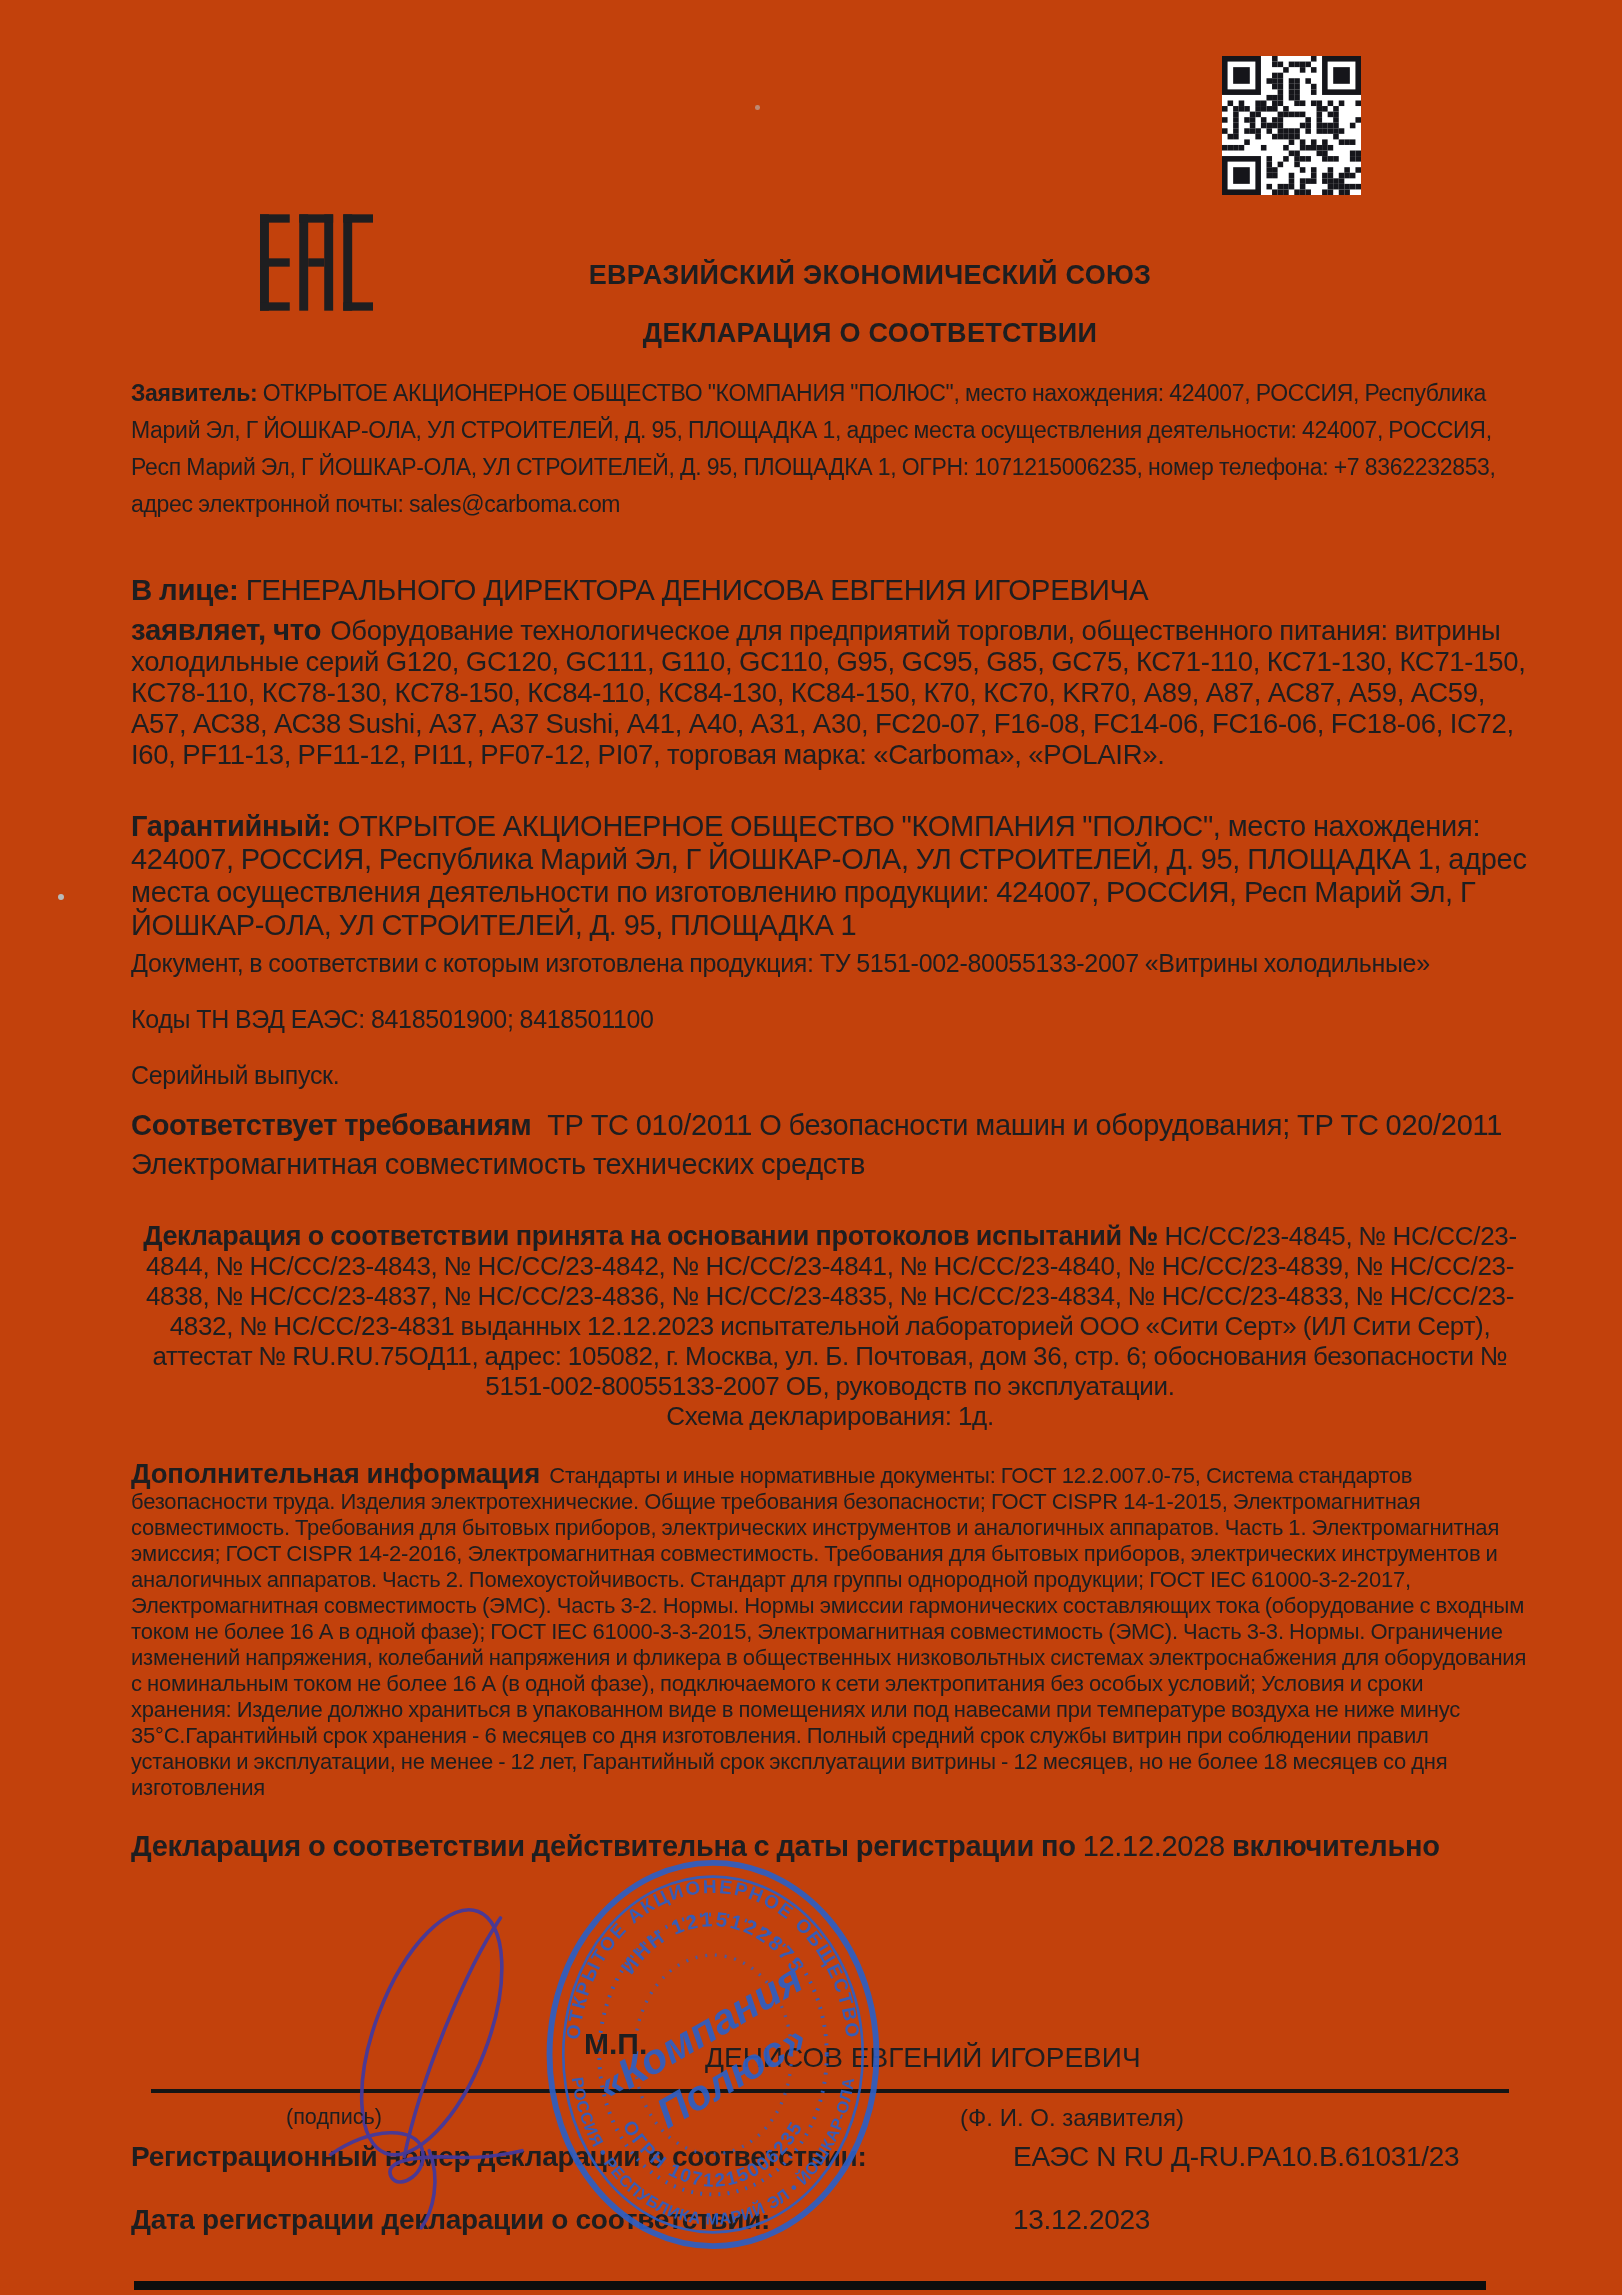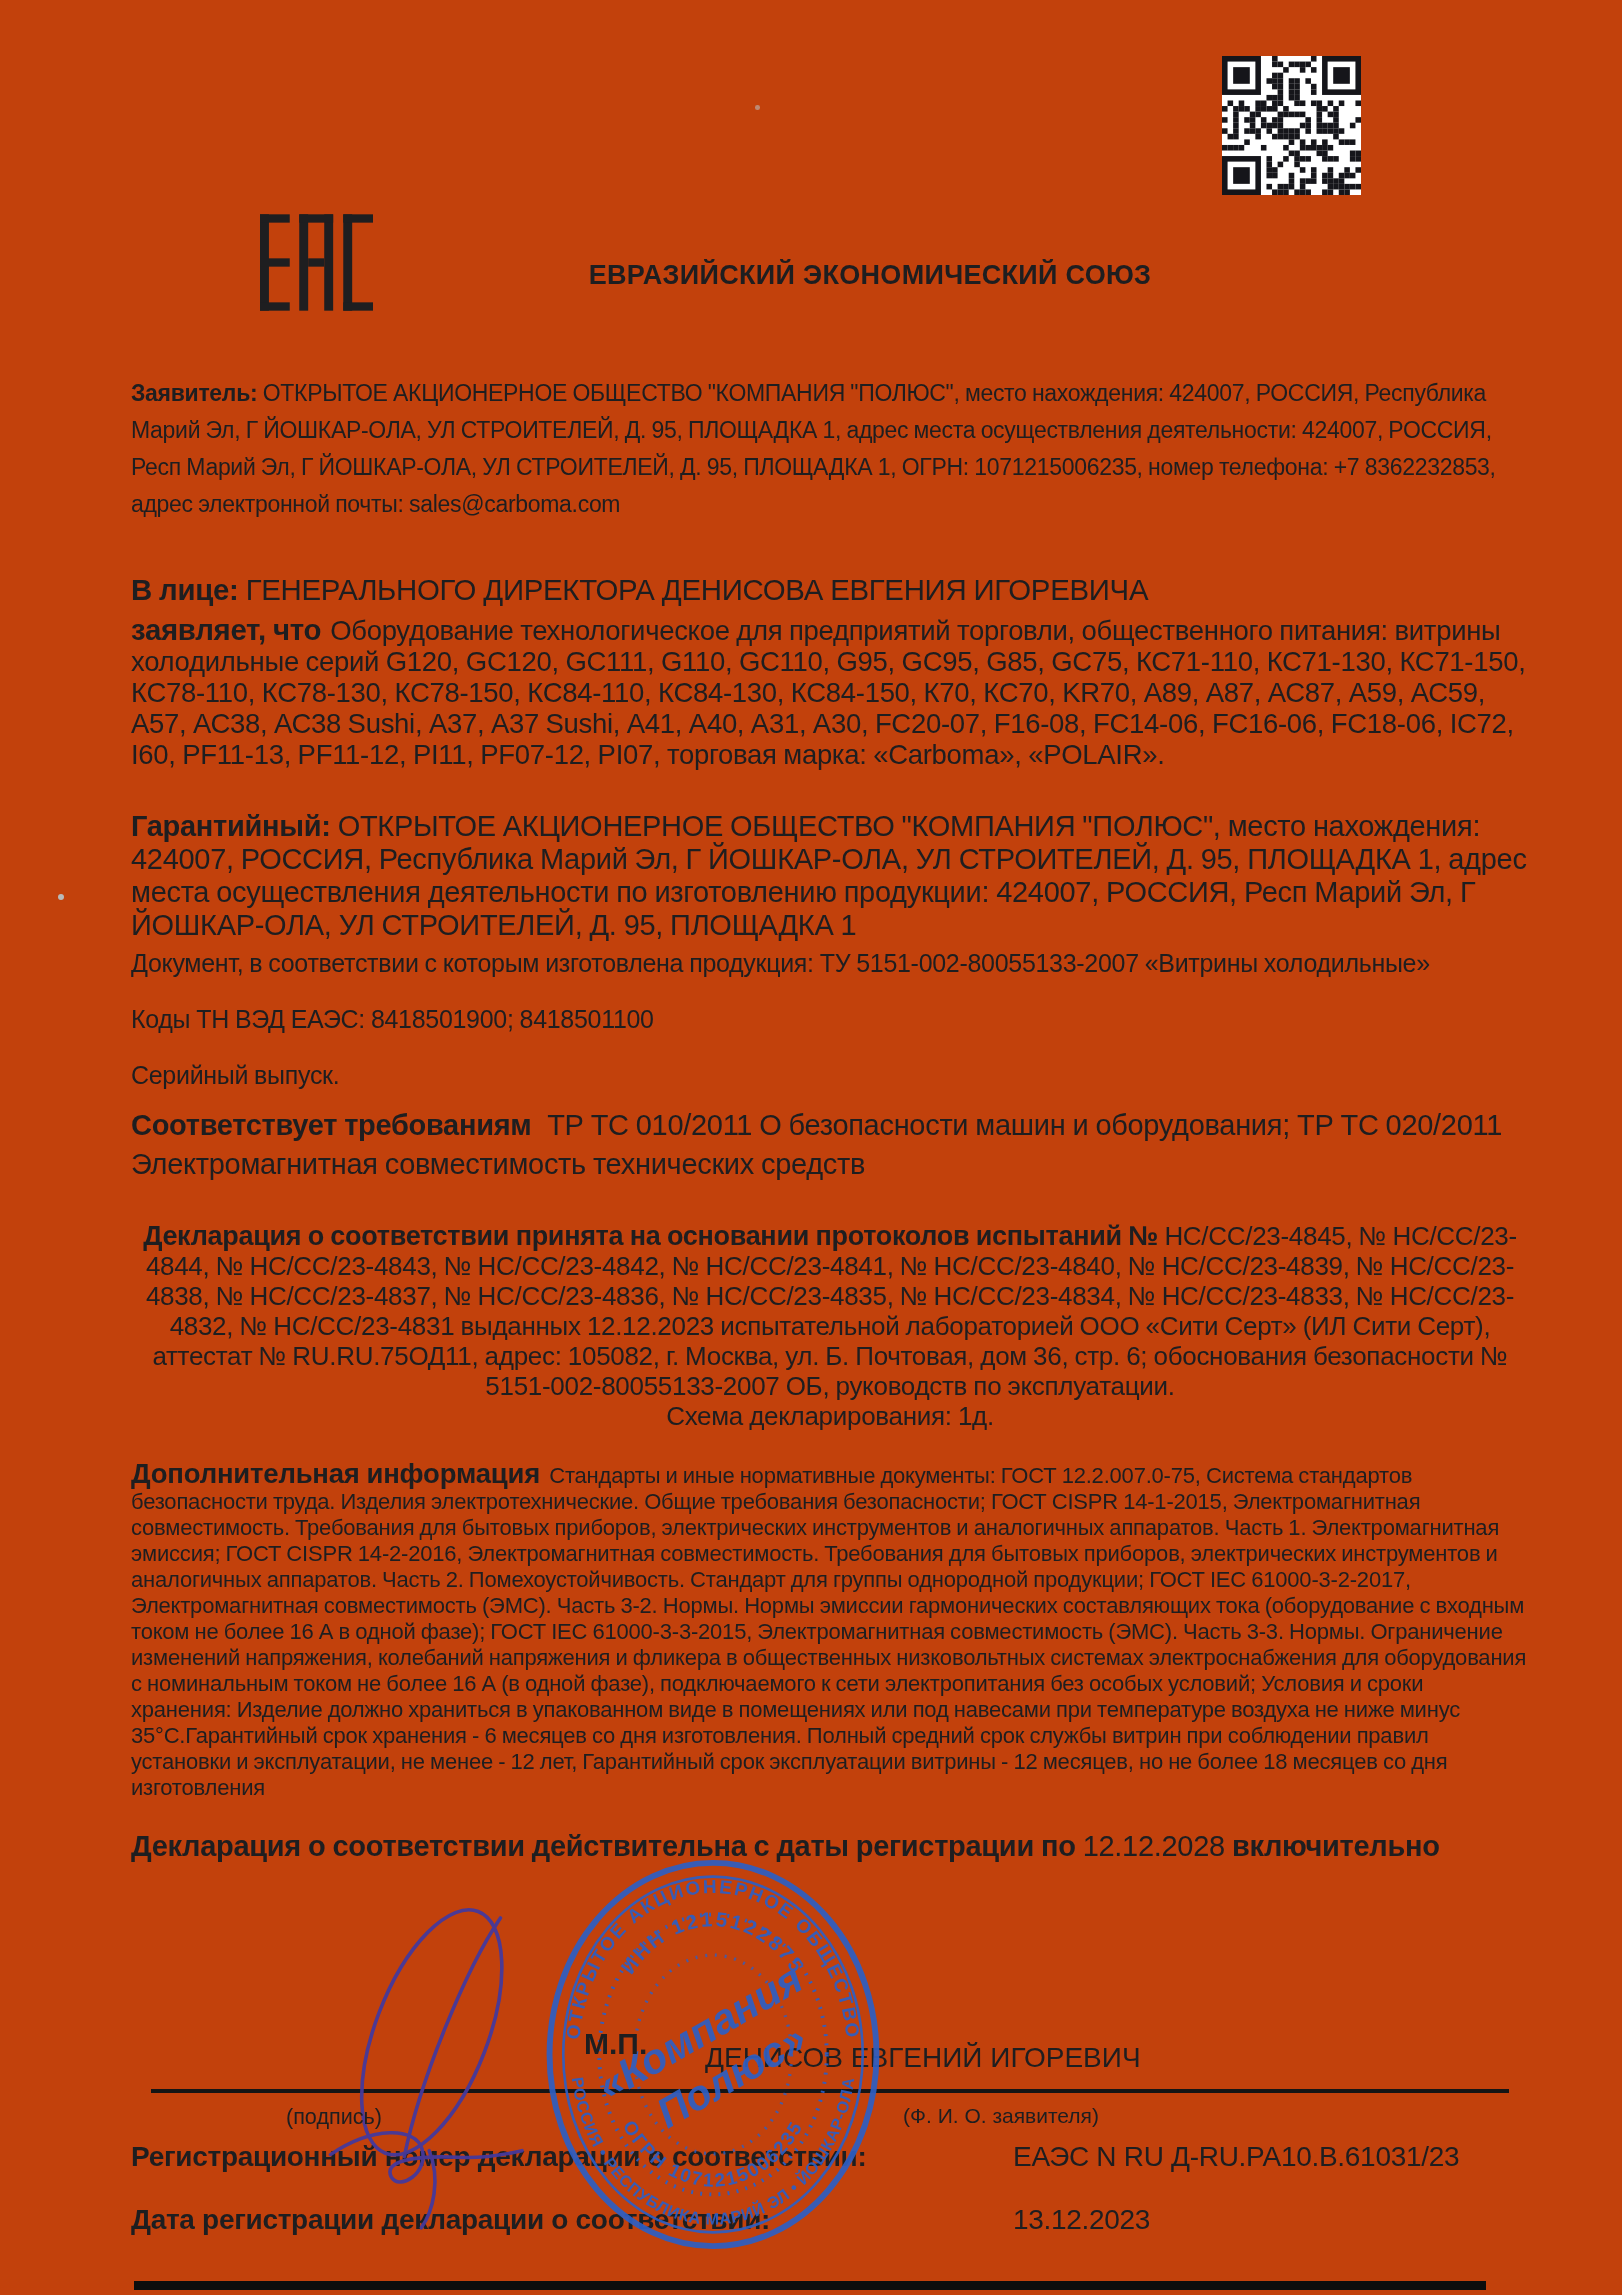--- a/index.html
+++ b/index.html
@@ -34,21 +34,21 @@
   .p-additional{top:1461px;font-size:22px;line-height:26px;letter-spacing:-0.2px;}
   .p-additional .lbl{font-size:27.5px;line-height:26px;margin-right:9.2px;}
   .p-validity{top:1820px;font-size:29px;line-height:52px;}
 
   .sig-svg{position:absolute;left:301px;top:1885px;z-index:3;}
   .stamp{position:absolute;left:543px;top:1858px;width:340px;height:393px;z-index:2;opacity:0.92;}
   .mp-mark{position:absolute;left:584px;top:2027px;font-size:30px;font-weight:bold;z-index:4;}
   .signer-name{position:absolute;left:705px;top:2042px;font-size:28px;letter-spacing:0;z-index:1;}
   .sig-line{position:absolute;left:151px;top:2089px;width:1358px;height:3.9px;background:#151515;z-index:0;}
   .cap-podpis{position:absolute;left:236px;top:2104px;width:196px;text-align:center;font-size:21.6px;z-index:3;}
-  .cap-fio{position:absolute;left:903px;top:2104px;width:281px;text-align:left;font-size:21px;}
+  .cap-fio{position:absolute;left:903px;top:2104px;width:281px;text-align:right;font-size:24px;}
 
   .reg-row{position:absolute;left:131px;width:1440px;z-index:1;}
   .reg-row .lab{position:absolute;left:0;top:0;font-size:28px;font-weight:bold;letter-spacing:-0.3px;}
   .reg-row .val{position:absolute;left:882px;top:0;font-size:28px;letter-spacing:-0.3px;white-space:nowrap;}
   .row-number{top:2141px;height:39px;}
   .row-date{top:2204px;height:39px;}
 
   .bottom-bar{position:absolute;left:134px;top:2281px;width:1352px;height:9.2px;background:#0d0d0d;}
   .speck{position:absolute;background:#b9b9b9;border-radius:50%;}
   .speck1{left:58px;top:894px;width:5.9px;height:5.9px;}
@@ -295,20 +295,21 @@
           <rect x="127.20" y="203.52" width="8.48" height="8.48"></rect>
           <rect x="152.64" y="203.52" width="8.48" height="8.48"></rect>
           <rect x="161.12" y="203.52" width="8.48" height="8.48"></rect>
           <rect x="178.08" y="203.52" width="8.48" height="8.48"></rect>
           <rect x="186.56" y="203.52" width="8.48" height="8.48"></rect>
         </g>
     </svg>
   </div>
 
   <div class="title1">ЕВРАЗИЙСКИЙ ЭКОНОМИЧЕСКИЙ СОЮЗ</div>
+  <div class="title2">ДЕКЛАРАЦИЯ О СООТВЕТСТВИИ</div>
 
   <p class="para p-applicant"><span class="b">Заявитель:</span> <span>ОТКРЫТОЕ АКЦИОНЕРНОЕ ОБЩЕСТВО "КОМПАНИЯ "ПОЛЮС", место нахождения: 424007, РОССИЯ, Республика Марий Эл, Г ЙОШКАР-ОЛА, УЛ СТРОИТЕЛЕЙ, Д. 95, ПЛОЩАДКА 1, адрес места осуществления деятельности: 424007, РОССИЯ, Респ Марий Эл, Г ЙОШКАР-ОЛА, УЛ СТРОИТЕЛЕЙ, Д. 95, ПЛОЩАДКА 1, ОГРН: 1071215006235, номер телефона: +7 8362232853, адрес электронной почты: sales@carboma.com</span></p>
 
   <p class="para p-inperson"><span class="b">В лице:</span> <span>ГЕНЕРАЛЬНОГО ДИРЕКТОРА ДЕНИСОВА ЕВГЕНИЯ ИГОРЕВИЧА</span></p>
 
   <p class="para p-declares"><span class="b lbl">заявляет, что</span><span>Оборудование технологическое для предприятий торговли, общественного питания: витрины холодильные серий G120, GC120, GC111, G110, GC110, G95, GC95, G85, GC75, КС71-110, КС71-130, КС71-150, КС78-110, КС78-130, КС78-150, КС84-110, КС84-130, КС84-150, К70, КС70, KR70, А89, А87, АС87, А59, АС59, А57, АС38, АС38 Sushi, А37, А37 Sushi, А41, А40, А31, А30, FC20-07, F16-08, FC14-06, FC16-06, FC18-06, IC72, I60, PF11-13, PF11-12, PI11, PF07-12, PI07, торговая марка: «Carboma», «POLAIR».</span></p>
 
   <p class="para p-manufacturer"><span class="b">Гарантийный:</span> <span>ОТКРЫТОЕ АКЦИОНЕРНОЕ ОБЩЕСТВО "КОМПАНИЯ "ПОЛЮС", место нахождения: 424007, РОССИЯ, Республика Марий Эл, Г ЙОШКАР-ОЛА, УЛ СТРОИТЕЛЕЙ, Д. 95, ПЛОЩАДКА 1, адрес места осуществления деятельности по изготовлению продукции: 424007, РОССИЯ, Респ Марий Эл, Г ЙОШКАР-ОЛА, УЛ СТРОИТЕЛЕЙ, Д. 95, ПЛОЩАДКА 1</span></p>
 
   <p class="para p-doc">Документ, в соответствии с которым изготовлена продукция: ТУ 5151-002-80055133-2007 «Витрины холодильные»</p>

